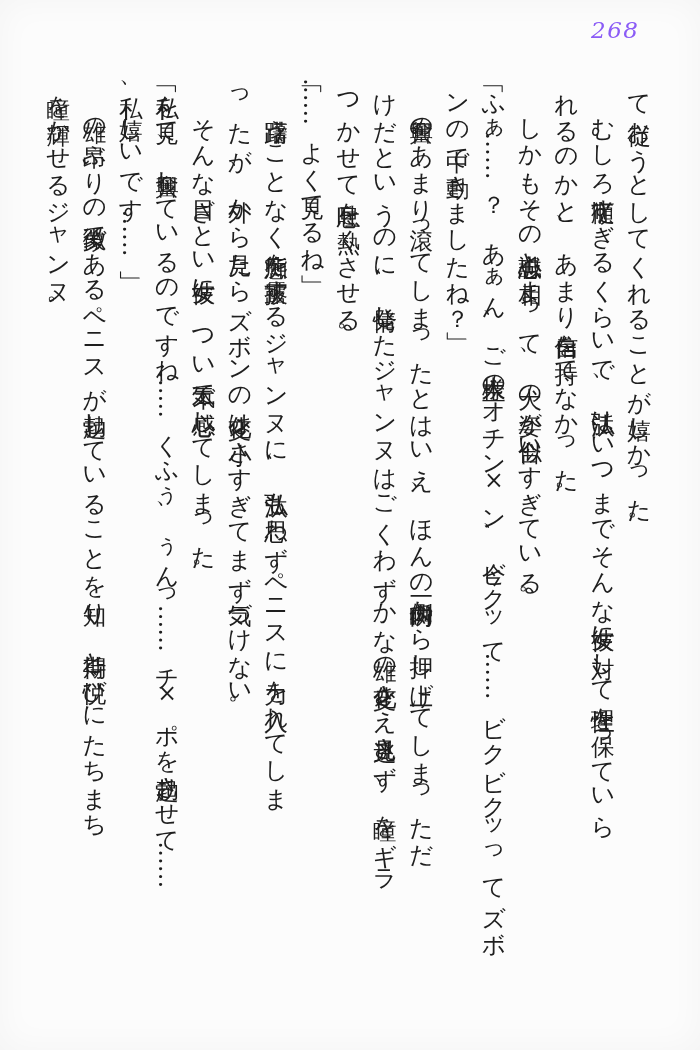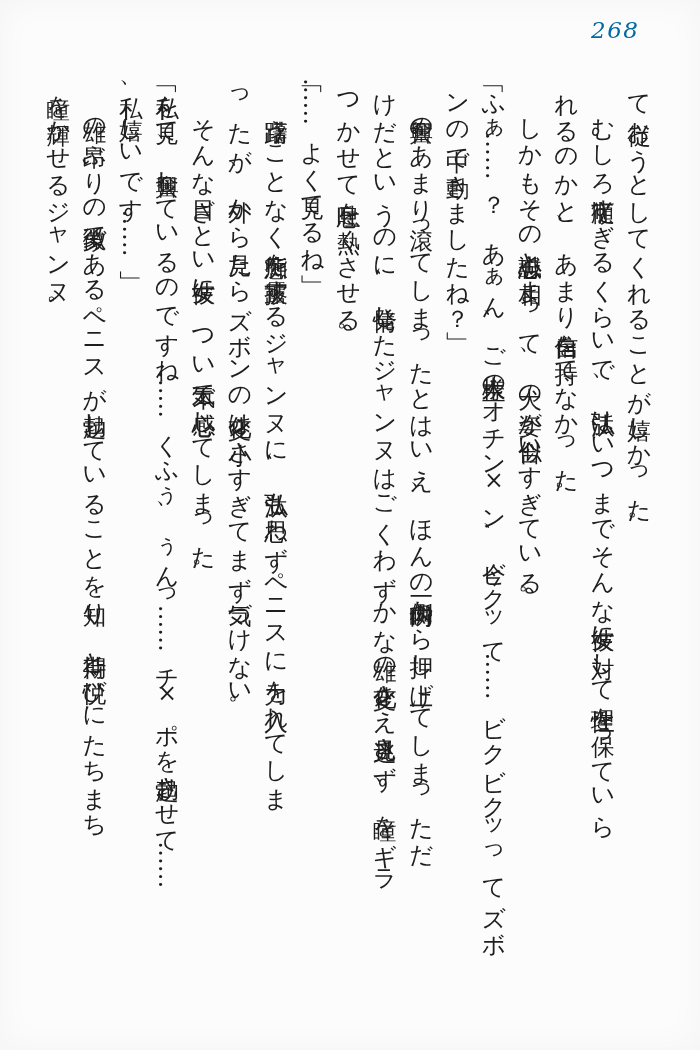--- a/index.html
+++ b/index.html
@@ -20,21 +20,21 @@
     overflow: hidden;
     box-shadow: inset 0 0 35px rgba(0,0,0,0.035);
   }
   .page-number {
     position: absolute;
     top: 17px;
     left: 591px;
     font-size: 23px;
     font-style: italic;
     letter-spacing: 1.5px;
-    color: #0369a1;
+    color: #8b5cf6;
   }
   .text-block {
     position: absolute;
     top: 78px;
     left: 39px;
     width: 618px;
     height: 900px;
     writing-mode: vertical-rl;
     -webkit-writing-mode: vertical-rl;
     text-orientation: mixed;

